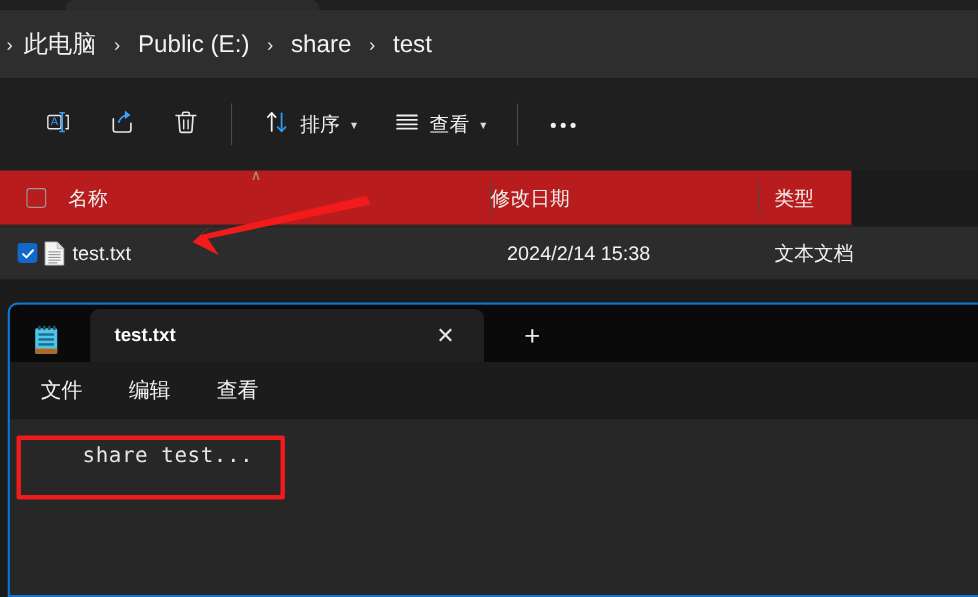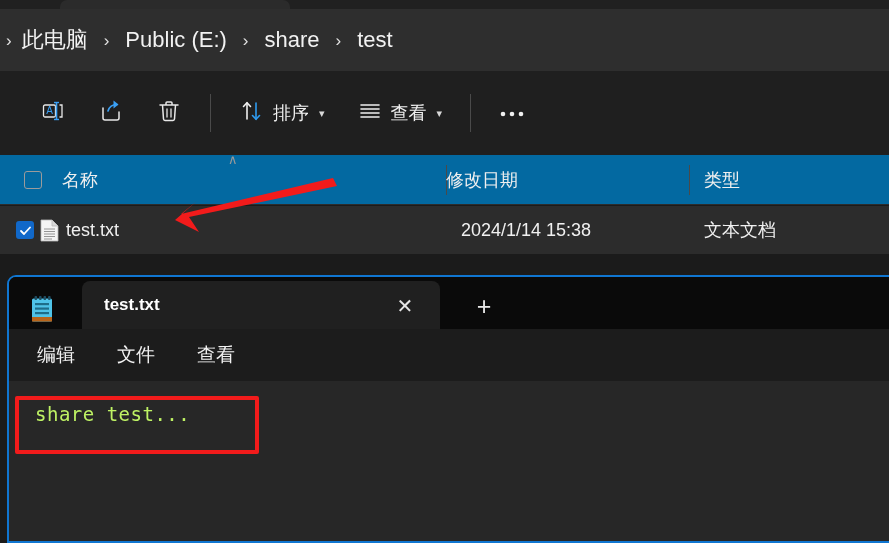--- a/index.html
+++ b/index.html
@@ -45,22 +45,22 @@
     height:40px; display:flex; align-items:center; gap:8px;
     padding:0 10px; border-radius:5px; margin:0 6px;
     color:#f0f0f0; font-size:18px; white-space:nowrap;
   }
   .tb-btn.icononly { width:46px; justify-content:center; padding:0; }
   .tb-sep { width:1px; height:38px; background:#4a4a4a; margin:0 12px; }
   .caret { font-size:11px; color:#d8d8d8; margin-left:2px; }
 
   
   .col-header {
-    position:absolute; left:0; top:155px; width:889px; height:50px;
-    background:#0369a1;
+    position:absolute; left:0; top:155px; width:774px; height:50px;
+    background:#b91c1c;
     border-bottom:1px solid #2c2c2c;
   }
   .sort-chevron {
     position:absolute; left:228px; top:153px;
     color:#9a9a9a; font-size:13px; line-height:1;
   }
   .hdr-cell {
     position:absolute; top:0; height:50px;
     display:flex; align-items:center;
     color:#efefef; font-size:18px;
@@ -148,23 +148,23 @@
     color:#f2f2f2; font-size:19px;
     padding:6px 14px; margin-left:14px; border-radius:5px;
     white-space:nowrap;
   }
   .np-textarea {
     position:absolute; left:0; top:104px; width:890px; height:162px;
     background:#272727;
     padding:22px 26px 0 26px;
   }
   .np-text {
-    color:#bef264; font-size:19px;
+    color:#e5e5e5; font-size:19px;
     font-family:"DejaVu Sans Mono","Liberation Mono",monospace;
-    letter-spacing:0.5px; white-space:pre;
+    letter-spacing:0.5px; white-space:pre;margin-left:40px;
   }
 </style>
 </head>
 <body>
 
 <div id="root">
 
   <div class="explorer-topstrip">
     <div class="tabstub"></div>
   </div>
@@ -278,21 +278,21 @@
       </svg>
     </span>
     <span class="file-icon">
       <svg width="19" height="23" viewBox="0 0 19 23">
         <path d="M1 1 h11 l6 6 v15 h-17 z" fill="#f4f4f4" stroke="#b9b9b9" stroke-width="0.8"></path>
         <path d="M12 1 v6 h6" fill="#d9d9d9" stroke="#b9b9b9" stroke-width="0.8"></path>
         <path d="M4 10 h11 M4 12.5 h11 M4 15 h11 M4 17.5 h11 M4 20 h8" stroke="#8a8a8a" stroke-width="0.9"></path>
       </svg>
     </span>
     <span class="cell cell-name">test.txt</span>
-    <span class="cell cell-date">2024/1/14 15:38</span>
+    <span class="cell cell-date">2024/2/14 15:38</span>
     <span class="cell cell-type">文本文档</span>
   </div>
 
   <div class="anno-arrow">
     <svg width="200" height="70" viewBox="0 0 200 70">
       <path d="M188 8 L36 44 L52 31 L30 50 L54 62 L44 47 L192 16 Z" fill="#f21b1b"></path>
     </svg>
   </div>
 
   <div class="notepad">
@@ -314,22 +314,22 @@
 
       <div class="np-tab">
         <span class="np-tab-label">test.txt</span>
         <span class="np-tab-close">✕</span>
       </div>
 
       <div class="np-newtab">+</div>
     </div>
 
     <div class="np-menubar">
+      <span class="np-menu-item">文件</span>
       <span class="np-menu-item">编辑</span>
-      <span class="np-menu-item">文件</span>
       <span class="np-menu-item">查看</span>
     </div>
 
     <div class="np-textarea">
       <div class="np-text">share test...</div>
     </div>
   </div>
 
   <div class="anno-box"></div>
 

